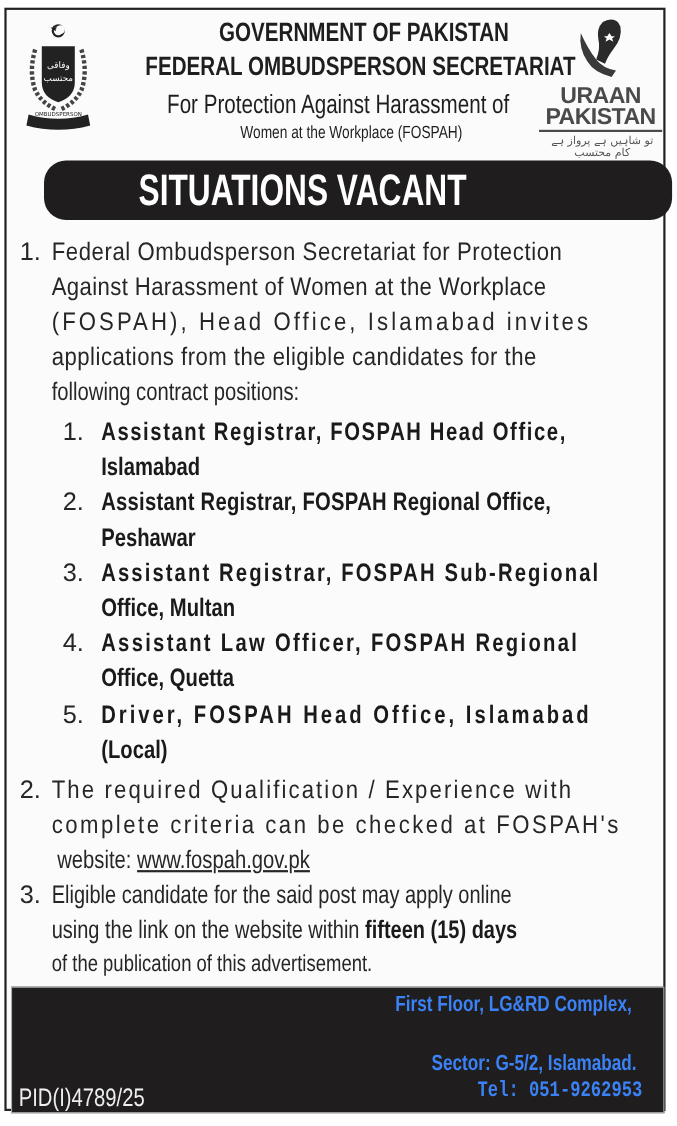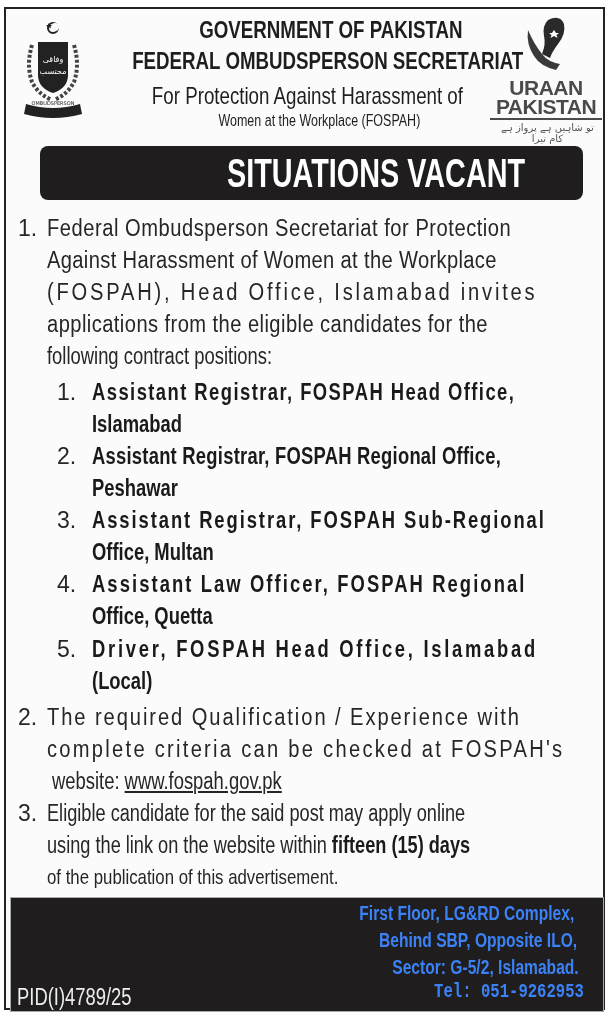--- a/index.html
+++ b/index.html
@@ -24,21 +24,21 @@
     position: absolute; left: 0; width: 112px; text-align: center;
     font-family: "Liberation Sans", sans-serif; font-weight: bold; color: #4a4a4a;
     font-size: 21px; letter-spacing: -0.5px;
   }
   .uraan-t1 { top: 62px; }
   .uraan-t2 { top: 82px; border-bottom: 2px solid #4a4a4a; padding-bottom: 0; line-height: 22px; }
   .uraan-urdu { position: absolute; top: 108px; left: 10px; width: 95px; text-align: center; font-size: 10px; color: #555; font-family: "DejaVu Sans", sans-serif; direction: rtl; }
 
   .banner {
     position: absolute; left: 40px; top: 146px; width: 543px; height: 54px;
-    background: #1f1d1e; border-radius: 8px; text-align: right;
+    background: #1f1d1e; border-radius: 20px; text-align: left; padding-left: 28px;
   }
   .banner-text {
     display: inline-block; color: #fff; font-family: "Liberation Sans", sans-serif;
     font-weight: bold; font-size: 40px; line-height: 54px; letter-spacing: 0px;
     transform: scaleX(0.72); transform-origin: center;
   }
 
   .body-line {
     position: absolute; font-family: "Liberation Sans", sans-serif; color: #262626;
     font-size: 23px; line-height: 30px; white-space: nowrap;
@@ -84,21 +84,21 @@
 <div class="hdr-line h4"><span class="squeeze">Women at the Workplace (FOSPAH)</span></div>
 
 <div class="uraan">
   <svg width="112" height="62" viewBox="0 0 112 62" style="position:absolute;left:0;top:0">
     <path d="M58 6 Q70 0 74 10 Q76 20 68 30 Q62 38 60 44 L52 40 Q56 30 54 22 Q52 12 58 6 Z" fill="#2a2a2a"></path>
     <path d="M38 16 Q44 30 52 40 Q58 48 70 50 L66 56 Q50 52 44 42 Q36 30 38 16 Z" fill="#3a3a3a"></path>
     <polygon points="64,16 66,19 69,19 66.5,21 67.5,24 64,22 60.5,24 61.5,21 59,19 62,19" fill="#fff"></polygon>
   </svg>
   <div class="uraan-text uraan-t2">PAKISTAN</div>
   <div class="uraan-text uraan-t1">URAAN</div>
-  <div class="uraan-urdu">تو شاہیں ہے پرواز ہے کام تیرا</div>
+  <div class="uraan-urdu">تو شاہیں ہے پرواز ہے کام محتسب</div>
 </div>
 
 <div class="banner">
   <span class="banner-text">SITUATIONS VACANT</span>
 </div>
 
 <div>
   <div class="body-line" style="left:18px;top:213px;">1.</div>
   <div class="body-line" style="left:47px;top:213px;width:560px;transform:scaleX(0.875);transform-origin:left top;letter-spacing:0.6px;">Federal Ombudsperson Secretariat for Protection</div>
   <div class="body-line" style="left:47px;top:245px;transform:scaleX(0.875);transform-origin:left top;letter-spacing:0.4px;">Against Harassment of Women at the Workplace</div>
@@ -148,17 +148,16 @@
   <div class="body-line" style="left:18px;top:798px;">3.</div>
   <div class="body-line" style="left:47px;top:798px;transform:scaleX(0.79);transform-origin:left top;">Eligible candidate for the said post may apply online</div>
   <div class="body-line" style="left:47px;top:830px;transform:scaleX(0.79);transform-origin:left top;">
     <span>using the link on the website within </span><span class="b">fifteen (15) days</span>
   </div>
   <div class="body-line" style="left:47px;top:862px;font-size:21px;transform:scaleX(0.8);transform-origin:left top;">of the publication of this advertisement.</div>
 </div>
 
 <div class="footer">
   <div class="foot-line" style="top:4px;"><span class="squeeze">First Floor, LG&amp;RD Complex,</span></div>
-  <div class="foot-line" style="top:31px;"><span class="squeeze">Behind SBP, Opposite ILO,</span></div>
   <div class="foot-line" style="top:58px;"><span class="squeeze">Sector: G-5/2, Islamabad.</span></div>
   <div class="foot-line" style="top:82px;font-family:Liberation Mono, monospace;"><span class="squeeze">Tel: 051-9262953</span></div>
   <div class="pid">PID(I)4789/25</div>
 </div>
 
 </body></html>

